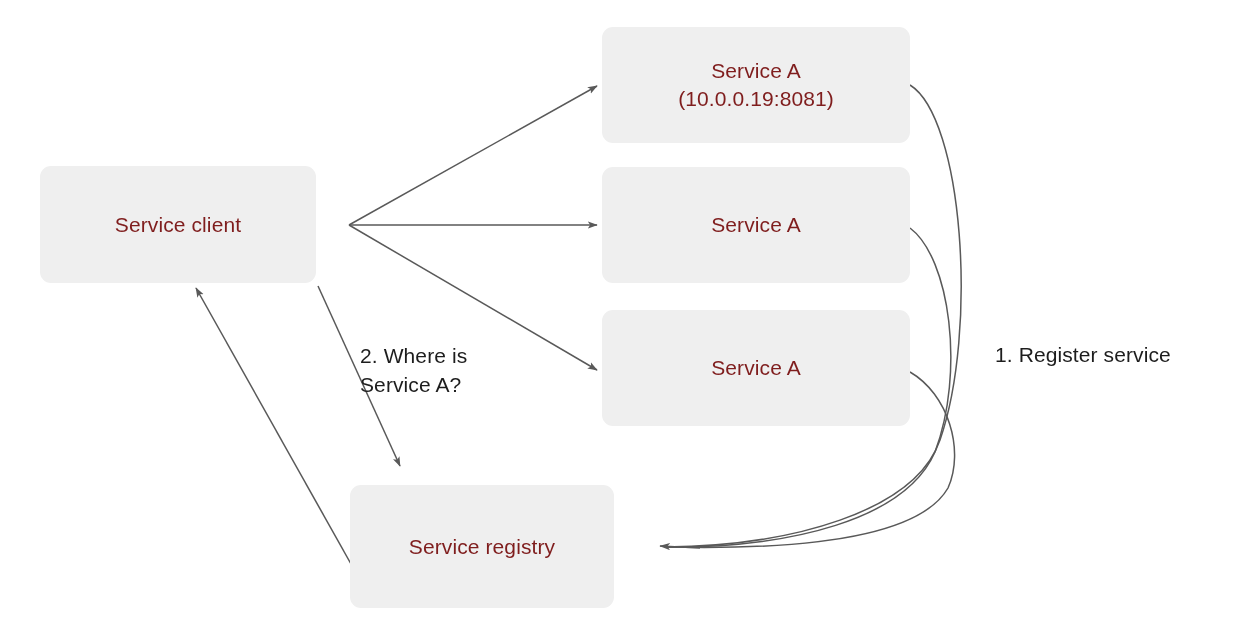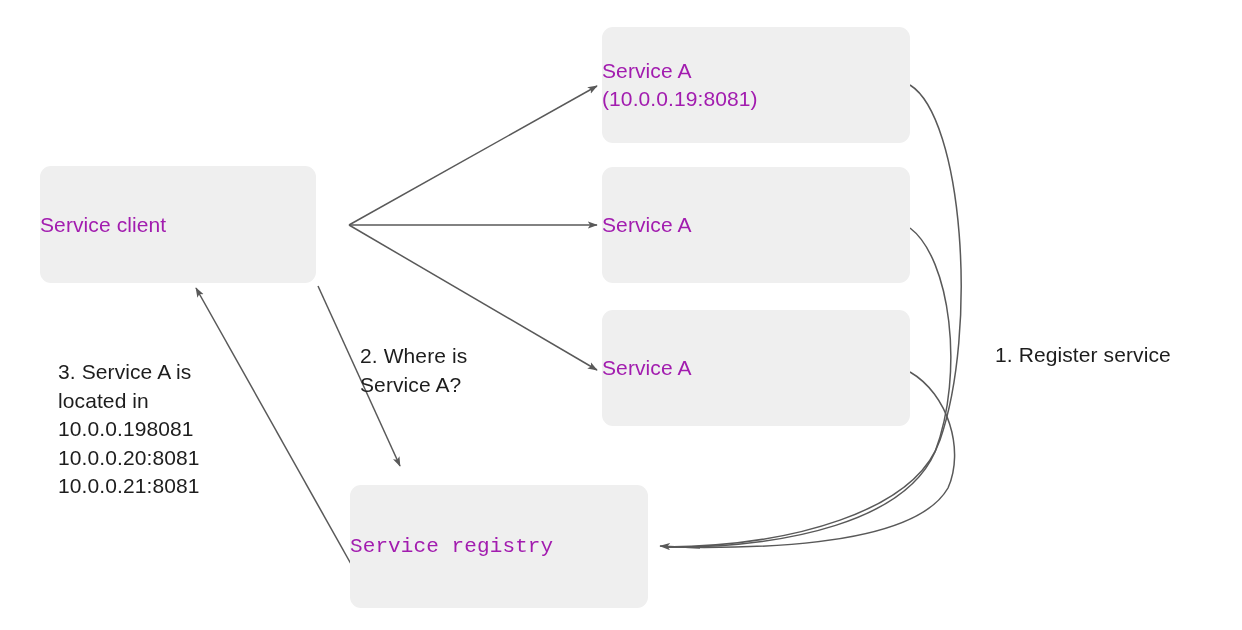--- a/index.html
+++ b/index.html
@@ -25,21 +25,22 @@
     width: 1242px;
     height: 630px;
     pointer-events: none;
   }
   .node {
     position: absolute;
     background: #efefef;
     display: flex;
     align-items: center;
     justify-content: center;
-    color: #a21caf;
+    text-align: center;
+    color: #7f1d1d;
     font-size: 21px;
     line-height: 1.32;
     letter-spacing: 0.1px;
     border-radius: 11px;
   }
   .node .lines {
     width: 100%;
   }
   .node .l1, .node .l2 { display: block; }
 
@@ -50,21 +51,21 @@
     line-height: 1.36;
     letter-spacing: 0.1px;
     white-space: pre-line;
   }
 
   
   #node-service-a-1 { left: 602px; top: 27px;  width: 308px; height: 116px; }
   #node-service-a-2 { left: 602px; top: 167px; width: 308px; height: 116px; }
   #node-service-a-3 { left: 602px; top: 310px; width: 308px; height: 116px; }
   #node-service-client   { left: 40px;  top: 166px; width: 276px; height: 117px; }
-  #node-service-registry { left: 350px; top: 485px; width: 298px; height: 123px; font-family: Liberation Mono, monospace; }
+  #node-service-registry { left: 350px; top: 485px; width: 264px; height: 123px; }
 
   
   #label-step-1 { left: 995px; top: 341px; }
   #label-step-2 { left: 352px; top: 342px; margin-left: 8px; }
   #label-step-3 { left: 58px;  top: 358px; }
 </style>
 </head>
 <body>
 
 <div id="canvas">
@@ -140,19 +141,14 @@
     <span class="lines">
       <span class="l1">Service registry</span>
     </span>
   </div>
 
   <div class="label" id="label-step-1">1. Register service</div>
 
   <div class="label" id="label-step-2">2. Where is
 Service A?</div>
 
-  <div class="label" id="label-step-3">3. Service A is
-located in
-10.0.0.198081
-10.0.0.20:8081
-10.0.0.21:8081</div>
 
 </div>
 
 </body></html>

